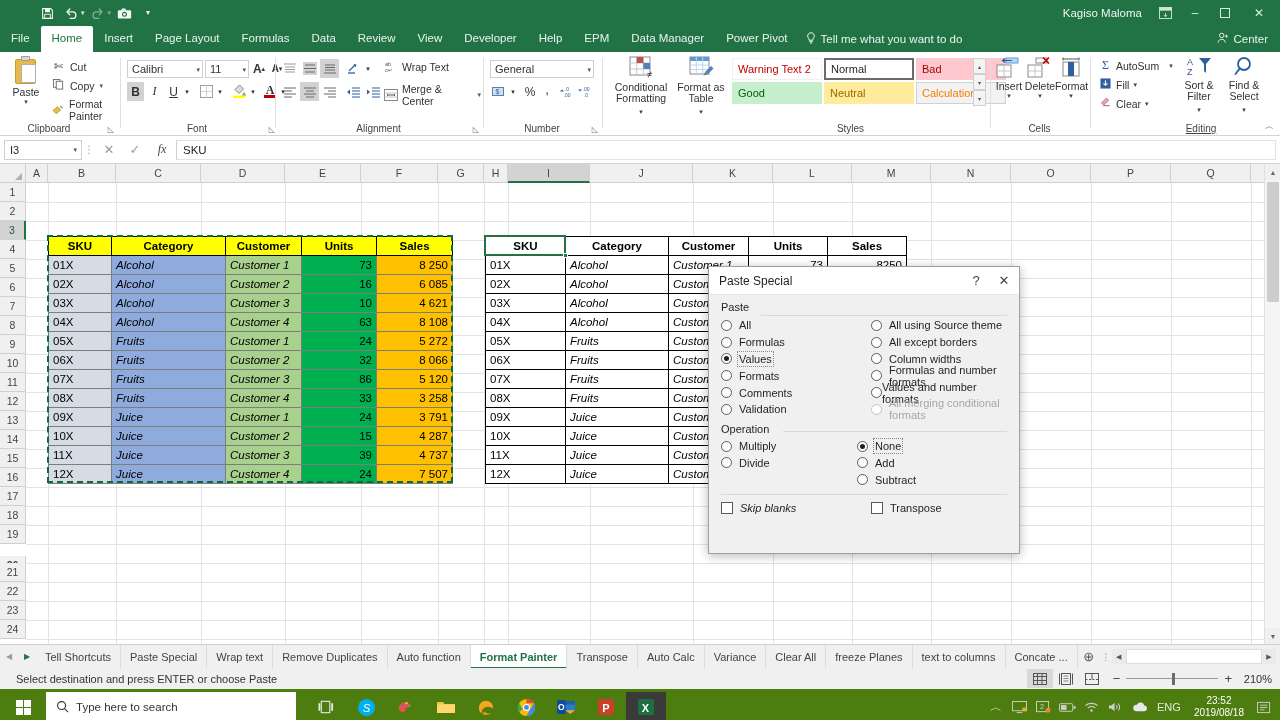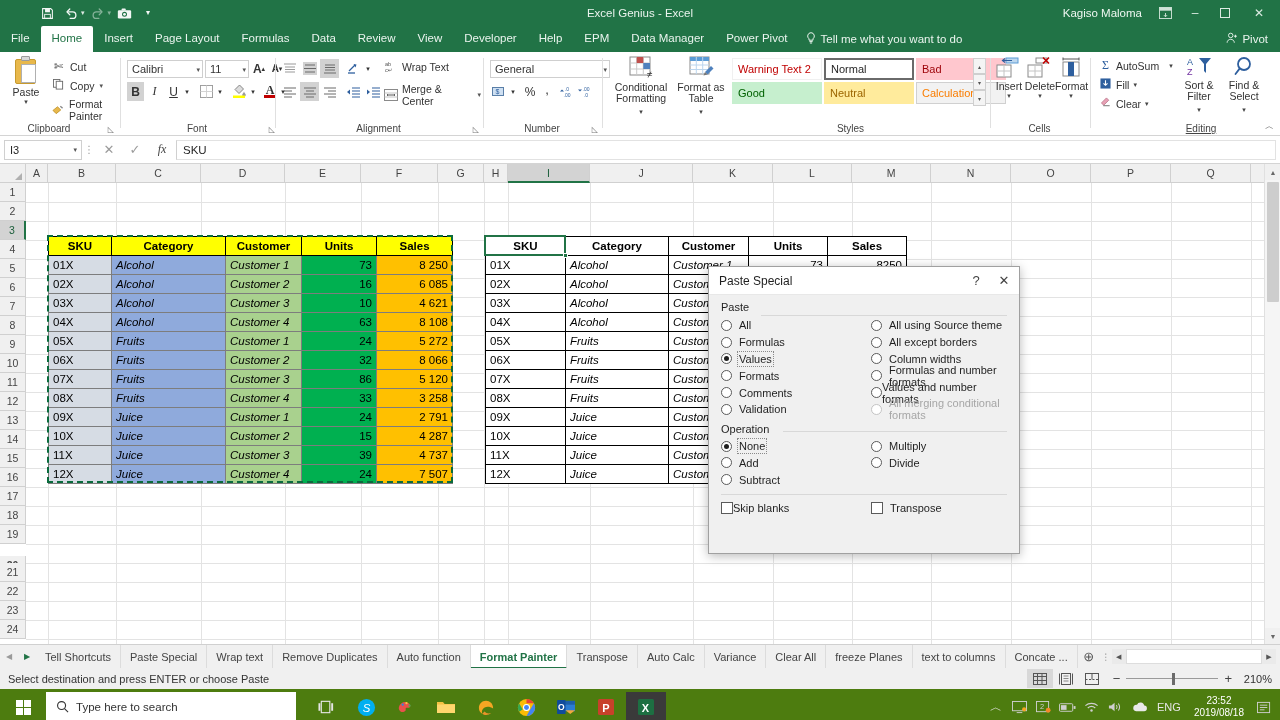--- a/index.html
+++ b/index.html
@@ -161,21 +161,21 @@
   .stab { padding:0 9px; height:24px; line-height:24px; font-size:11px; color:#444; border-right:1px solid #dcdcdc; white-space:nowrap;}
   .stab.active { background:#fff; color:#217346; font-weight:bold; border-bottom:2px solid #217346;}
   .addsheet { width:22px; text-align:center; color:#555; font-size:13px;}
   .tabdots { width:12px; text-align:center; color:#888; font-size:9px;}
   .htrack { flex:1; height:15px; margin:0 4px 0 0; display:flex; align-items:center;}
   .h-arrow { width:14px; height:15px; background:#eaeaea; display:flex;align-items:center;justify-content:center;font-size:7px;color:#555;}
   .h-bar { flex:1; height:15px; background:#fff; border:1px solid #ddd;}
 
   
   .statusbar { position:absolute; left:0; top:668px; width:1280px; height:21px; background:#f0f0f0; display:flex; align-items:center; font-size:11px; color:#333;}
-  .st-msg { padding-left:8px; }
+  .st-msg { padding-left:16px; }
   .st-right { margin-left:auto; display:flex; align-items:center; gap:0; padding-right:8px;}
   .viewbtn { width:26px; height:19px; display:flex;align-items:center;justify-content:center; color:#444; font-size:12px;}
   .viewbtn.sel { background:#d8d8d8;}
   .zoomrow { display:flex; align-items:center; gap:6px; padding-left:8px;}
   .zslider { position:relative; width:92px; height:12px;}
   .zline { position:absolute; left:0; right:0; top:5px; height:1px; background:#9a9a9a;}
   .zknob { position:absolute; left:46px; top:0; width:3px; height:12px; background:#6b6b6b;}
   .zpct { width:34px; text-align:right; font-size:11px;}
 
   
@@ -222,21 +222,20 @@
     <div class="qat-btn">
       <svg width="15" height="13" viewBox="0 0 18 14">
             <rect x="1" y="3" width="16" height="10" rx="1.5" fill="#fff"></rect>
             <rect x="5.5" y="1" width="5" height="2.5" rx="1" fill="#fff"></rect>
             <circle cx="9" cy="8" r="3" fill="#217346"></circle>
             <circle cx="9" cy="8" r="1.7" fill="#fff"></circle>
           </svg>
     </div>
     <div class="qat-btn" style="font-size:8px">▾</div>
   </div>
-  <div class="title-center">Excel Genius  -  Excel</div>
   <div class="title-right">
     <div class="acct">Kagiso Maloma</div>
     <div class="ribbon-disp">
       <svg width="13" height="12" viewBox="0 0 14 13">
             <rect x="0.5" y="0.5" width="13" height="12" fill="none" stroke="#cfe3d7"></rect>
             <rect x="0.5" y="0.5" width="13" height="3.5" fill="#cfe3d7"></rect>
             <path d="M7 6.5l0 4M5.3 8.8L7 10.6l1.7-1.8" stroke="#cfe3d7" fill="none" stroke-width="1"></path>
           </svg>
     </div>
     <div class="wbtn">–</div>
@@ -273,21 +272,21 @@
     <span>Tell me what you want to do</span>
   </div>
   <div class="share">
     <span>
       <svg width="12" height="12" viewBox="0 0 14 14">
             <circle cx="5.5" cy="4" r="2.6" fill="none" stroke="#eaf4ee" stroke-width="1.1"></circle>
             <path d="M1.3 12.5c0-2.4 1.9-4 4.2-4s4.2 1.6 4.2 4" fill="none" stroke="#eaf4ee" stroke-width="1.1"></path>
             <path d="M11 3.2v3.4M9.3 4.9h3.4" stroke="#eaf4ee" stroke-width="1.1"></path>
           </svg>
     </span>
-    <span>Pivot</span>
+    <span>Center</span>
   </div>
 </div>
 
 <div class="ribbon">
 
   <div class="rgroup" style="left:0;width:120px;">
     <div class="paste-big">
       <div class="clip-icon">
         <div class="clip-body"></div>
             <div class="clip-clasp"></div>
@@ -449,21 +448,21 @@
       </span>
       <span>Merge &amp; Center</span>
       <span style="font-size:7px;color:#555">▾</span>
     </div>
     <div class="rgroup-label">Alignment</div>
     <div class="dlg-launch" style="right:2px;">◺</div>
   </div>
   <div class="rgroup-sep" style="left:483px;"></div>
 
   <div class="rgroup" style="left:484px;width:116px;">
-    <div class="ctl-box" style="left:6px;top:8px;width:120px;align-items:center;">
+    <div class="ctl-box" style="left:6px;top:8px;width:104px;align-items:center;">
       <span>General</span>
           <span class="cv">▾</span>
     </div>
     <div class="fbtn" style="left:6px;top:30px;width:18px;">
       <svg width="15" height="13" viewBox="0 0 15 13">
             <rect x="0.5" y="2.5" width="11" height="8" fill="#cfe0f2" stroke="#5a7fa8"></rect>
             <text x="5.5" y="9" font-size="7" text-anchor="middle" fill="#2e5f9e" font-family="Liberation Sans, sans-serif">$</text>
           </svg>
     </div>
     <div class="fbtn" style="left:24px;top:30px;width:10px;font-size:7px;">▾</div>
@@ -813,21 +812,21 @@
               <td class="c-cat">Fruits</td>
               <td class="c-cus">Customer 4</td>
               <td class="c-uni">33</td>
               <td class="c-sal">3 258</td>
             </tr>
             <tr>
               <td class="c-sku">09X</td>
               <td class="c-cat">Juice</td>
               <td class="c-cus">Customer 1</td>
               <td class="c-uni">24</td>
-              <td class="c-sal">2 791</td>
+              <td class="c-sal">3 791</td>
             </tr>
             <tr>
               <td class="c-sku">10X</td>
               <td class="c-cat">Juice</td>
               <td class="c-cus">Customer 2</td>
               <td class="c-uni">15</td>
               <td class="c-sal">4 287</td>
             </tr>
             <tr>
               <td class="c-sku">11X</td>
@@ -1026,52 +1025,52 @@
               <span>All merging conditional formats</span>
             </label>
           </div>
     </div>
 
     <div style="position:relative;margin-top:5px;">
       <div style="font-size:11px;color:#1f1f1f;">Operation</div>
       <div style="position:absolute;left:62px;right:0;top:8px;height:1px;background:#d8d8d8;"></div>
     </div>
     <div style="display:flex;margin-top:3px;">
+      <div id="op-right" style="flex:1;">
+            <label style="display: flex; align-items: center; gap: 7px; height: 16.8px; font-size: 11px; color: rgb(31, 31, 31);">
+              <span style="width: 11px; height: 11px; border-radius: 50%; border: 1px solid rgb(90, 90, 90); background: rgb(255, 255, 255); display: inline-block; position: relative; flex: 0 0 auto;"></span>
+              <span>Multiply</span>
+            </label>
+            <label style="display: flex; align-items: center; gap: 7px; height: 16.8px; font-size: 11px; color: rgb(31, 31, 31);">
+              <span style="width: 11px; height: 11px; border-radius: 50%; border: 1px solid rgb(90, 90, 90); background: rgb(255, 255, 255); display: inline-block; position: relative; flex: 0 0 auto;"></span>
+              <span>Divide</span>
+            </label>
+          </div>
       <div id="op-left" style="width:150px;">
             <label style="display: flex; align-items: center; gap: 7px; height: 16.8px; font-size: 11px; color: rgb(31, 31, 31);">
               <span style="width: 11px; height: 11px; border-radius: 50%; border: 1px solid rgb(90, 90, 90); background: rgb(255, 255, 255); display: inline-block; position: relative; flex: 0 0 auto;">
                 <span style="position: absolute; left: 2px; top: 2px; width: 5px; height: 5px; border-radius: 50%; background: rgb(31, 31, 31);"></span>
               </span>
               <span style="outline: rgb(138, 138, 138) dotted 1px; outline-offset: 1px;">None</span>
             </label>
             <label style="display: flex; align-items: center; gap: 7px; height: 16.8px; font-size: 11px; color: rgb(31, 31, 31);">
               <span style="width: 11px; height: 11px; border-radius: 50%; border: 1px solid rgb(90, 90, 90); background: rgb(255, 255, 255); display: inline-block; position: relative; flex: 0 0 auto;"></span>
               <span>Add</span>
             </label>
             <label style="display: flex; align-items: center; gap: 7px; height: 16.8px; font-size: 11px; color: rgb(31, 31, 31);">
               <span style="width: 11px; height: 11px; border-radius: 50%; border: 1px solid rgb(90, 90, 90); background: rgb(255, 255, 255); display: inline-block; position: relative; flex: 0 0 auto;"></span>
               <span>Subtract</span>
             </label>
           </div>
-      <div id="op-right" style="flex:1;">
-            <label style="display: flex; align-items: center; gap: 7px; height: 16.8px; font-size: 11px; color: rgb(31, 31, 31);">
-              <span style="width: 11px; height: 11px; border-radius: 50%; border: 1px solid rgb(90, 90, 90); background: rgb(255, 255, 255); display: inline-block; position: relative; flex: 0 0 auto;"></span>
-              <span>Multiply</span>
-            </label>
-            <label style="display: flex; align-items: center; gap: 7px; height: 16.8px; font-size: 11px; color: rgb(31, 31, 31);">
-              <span style="width: 11px; height: 11px; border-radius: 50%; border: 1px solid rgb(90, 90, 90); background: rgb(255, 255, 255); display: inline-block; position: relative; flex: 0 0 auto;"></span>
-              <span>Divide</span>
-            </label>
-          </div>
     </div>
 
     <div style="height:1px;background:#d8d8d8;margin-top:6px;"></div>
 
     <div style="display:flex;margin-top:7px;">
-      <label style="width:150px;display:flex;align-items:center;font-size:11px;color:#1f1f1f;">
+      <label style="width:150px;display:flex;align-items:center;gap:7px;font-size:11px;color:#1f1f1f;font-style:italic;">
         <span style="width:12px;height:12px;border:1px solid #5a5a5a;background:#fff;display:inline-block;"></span>
         <span>Skip blanks</span>
       </label>
       <label style="flex:1;display:flex;align-items:center;gap:7px;font-size:11px;color:#1f1f1f;">
         <span style="width:12px;height:12px;border:1px solid #5a5a5a;background:#fff;display:inline-block;"></span>
         <span>Transpose</span>
       </label>
     </div>
   </div>
 

